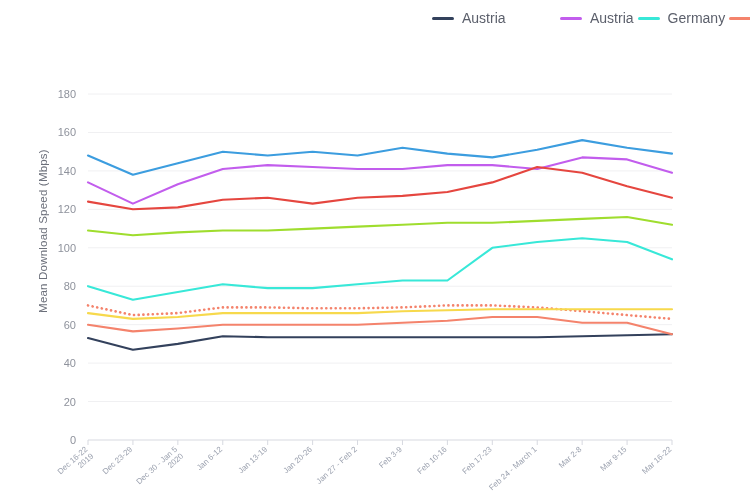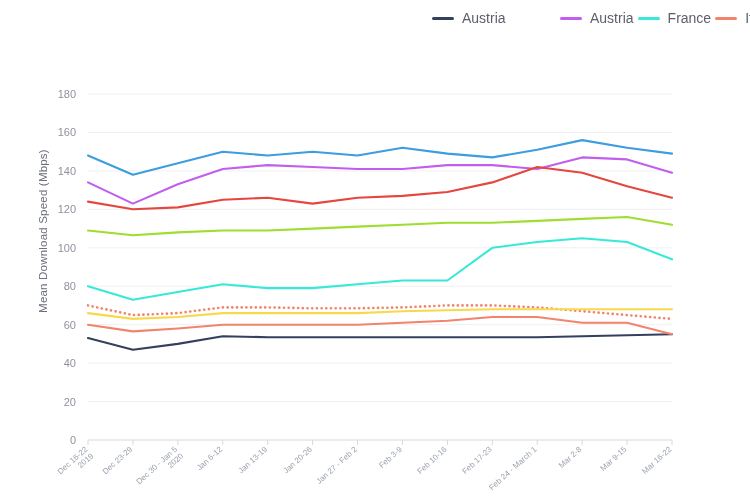--- a/index.html
+++ b/index.html
@@ -66,21 +66,21 @@
       <div class="legend-item">
         <span class="legend-swatch" style="background: rgb(51, 65, 92); color: rgb(51, 65, 92);"></span>
         <span class="legend-label">Austria</span>
       </div>
       <div class="legend-item">
         <span class="legend-swatch" style="background: rgb(194, 93, 237); color: rgb(194, 93, 237);"></span>
         <span class="legend-label">Austria</span>
       </div>
       <div class="legend-item">
         <span class="legend-swatch" style="background: rgb(56, 232, 216); color: rgb(56, 232, 216);"></span>
-        <span class="legend-label">France</span>
+        <span class="legend-label">Germany</span>
       </div>
       <div class="legend-item">
         <span class="legend-swatch" style="background: rgb(244, 131, 108); color: rgb(244, 131, 108);"></span>
         <span class="legend-label">Italy</span>
       </div>
       <div></div>
     </div>
 
   <div id="y-axis-title">Mean Download Speed (Mbps)</div>
 

